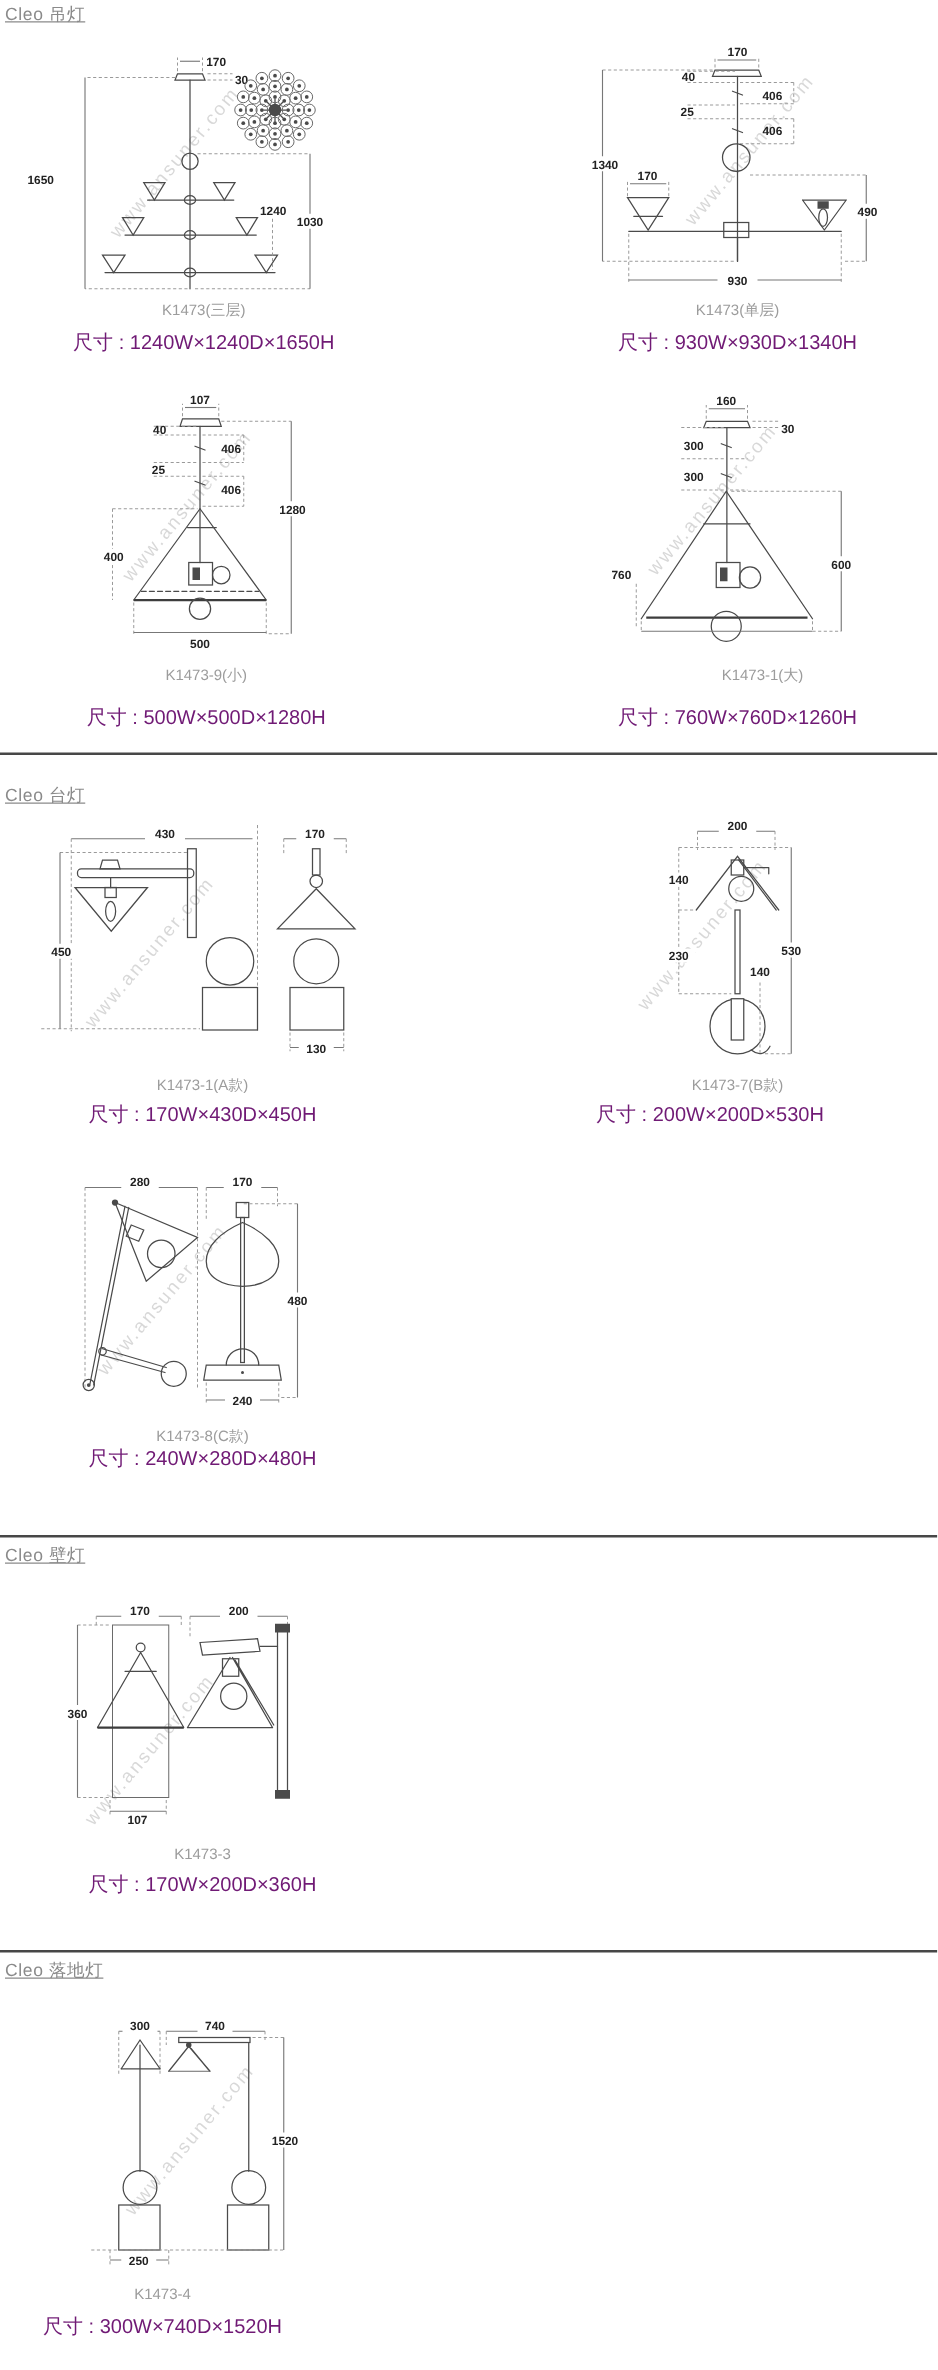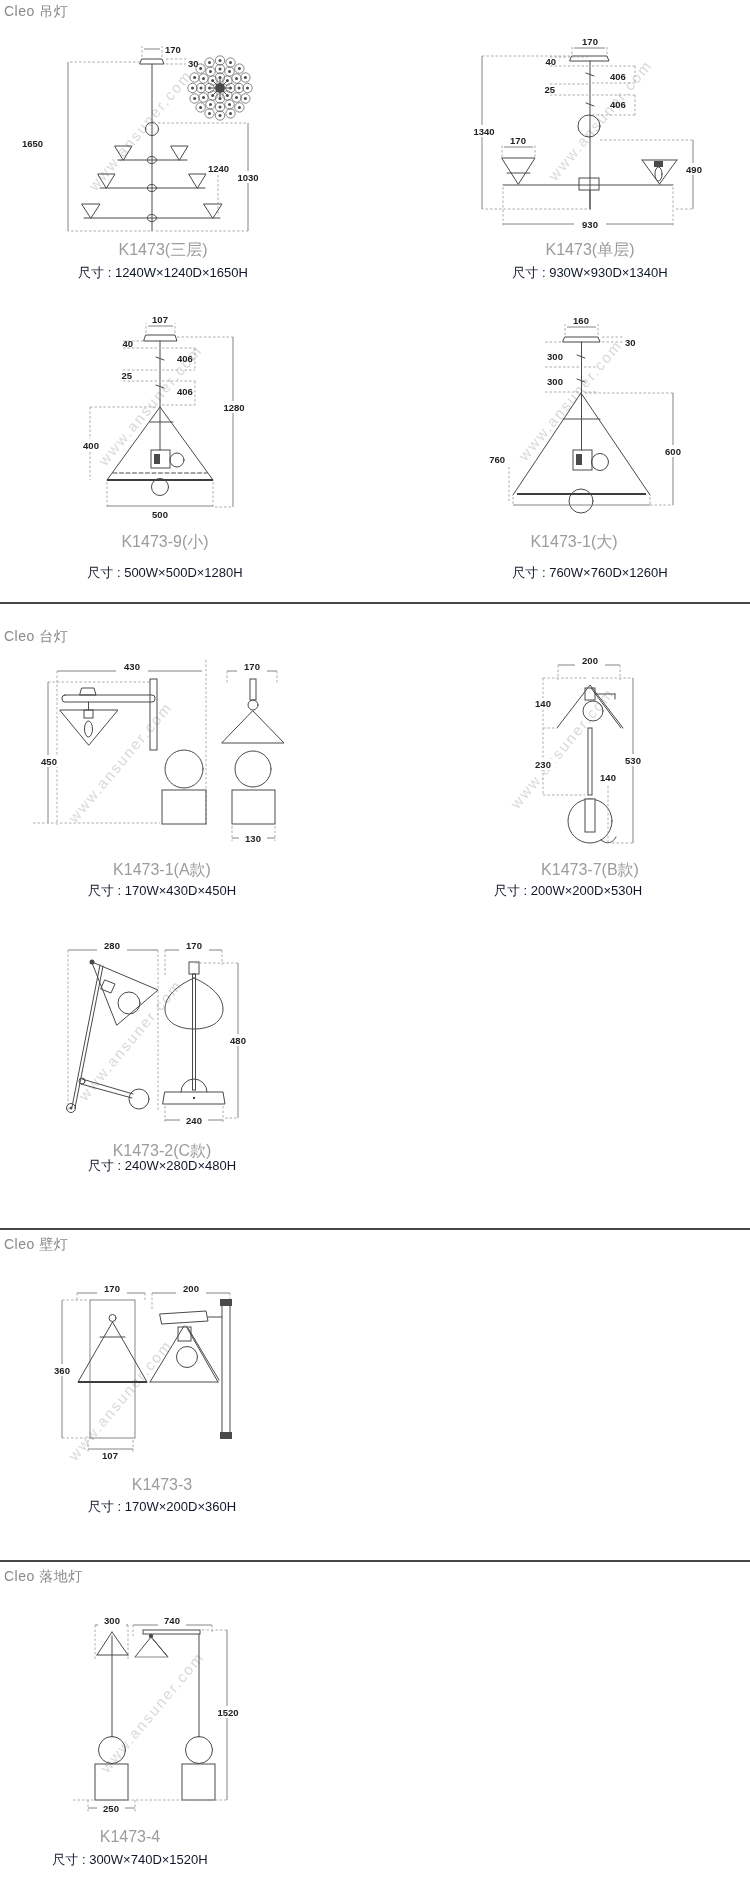--- a/index.html
+++ b/index.html
@@ -1,21 +1,21 @@
 <!DOCTYPE html>
 <html><head>
 <meta charset="utf-8">
 <style>
   html,body{margin:0;padding:0;background:#fff;}
   .page{position:relative;width:750px;height:1896px;background:#fff;font-family:"Liberation Sans",sans-serif;overflow:hidden;}
-  .sec-header{position:absolute;left:4px;font-size:14px;color:#8a8a8a;letter-spacing:.5px;}
+  .sec-header{position:absolute;left:4px;font-size:14px;color:#8a8a8a;letter-spacing:.5px;text-decoration:underline;}
   .divider{position:absolute;left:0;width:750px;height:0;border-top:2px solid #474747;}
   .cap{position:absolute;width:220px;text-align:center;white-space:nowrap;}
-  .cap-model{font-size:16px;color:#9c9c9c;}
-  .cap-size{font-size:13px;color:#0f172a;}
+  .cap-model{font-size:12px;color:#9c9c9c;}
+  .cap-size{font-size:16px;color:#701a75;}
   .wm{position:absolute;transform:translate(-50%,-50%) rotate(-50deg);color:rgba(125,125,125,.30);font-size:15px;letter-spacing:2px;white-space:nowrap;pointer-events:none;}
   svg{position:absolute;overflow:visible;}
   .ln{stroke:#4a4a4a;stroke-width:1;fill:none;stroke-linecap:round;}
   .lt{stroke:#6a6a6a;stroke-width:.8;fill:none;}
   .th{stroke:#3d3d3d;stroke-width:1.8;fill:none;}
   .fl{fill:#4a4a4a;stroke:none;}
   .dm{stroke:#9a9a9a;stroke-width:.8;fill:none;stroke-dasharray:2.5 2;}
   .ds{stroke:#777;stroke-width:.9;fill:none;}
   .wb{fill:#fff;stroke:none;}
   text.dl{font-family:"Liberation Sans",sans-serif;font-size:9.5px;font-weight:bold;fill:#222;}
@@ -449,26 +449,26 @@
     <rect class="wb" x="42" y="192" width="28" height="12"></rect>
     <text class="dl" x="56" y="202" text-anchor="middle">250</text>
   </svg>
 
   <div class="cap cap-model" style="left:53px;top:240px">K1473(三层)</div>
   <div class="cap cap-size" style="left:53px;top:264px">尺寸 : 1240W×1240D×1650H</div>
   <div class="cap cap-model" style="left:480px;top:240px">K1473(单层)</div>
   <div class="cap cap-size" style="left:480px;top:264px">尺寸 : 930W×930D×1340H</div>
   <div class="cap cap-model" style="left:55px;top:532px">K1473-9(小)</div>
   <div class="cap cap-size" style="left:55px;top:564px">尺寸 : 500W×500D×1280H</div>
-  <div class="cap cap-model" style="left:464px;top:532px">K1473-1(大)</div>
+  <div class="cap cap-model" style="left:500px;top:532px">K1473-1(大)</div>
   <div class="cap cap-size" style="left:480px;top:564px">尺寸 : 760W×760D×1260H</div>
   <div class="cap cap-model" style="left:52px;top:860px">K1473-1(A款)</div>
   <div class="cap cap-size" style="left:52px;top:882px">尺寸 : 170W×430D×450H</div>
   <div class="cap cap-model" style="left:480px;top:860px">K1473-7(B款)</div>
   <div class="cap cap-size" style="left:458px;top:882px">尺寸 : 200W×200D×530H</div>
-  <div class="cap cap-model" style="left:52px;top:1141px">K1473-2(C款)</div>
+  <div class="cap cap-model" style="left:52px;top:1141px">K1473-8(C款)</div>
   <div class="cap cap-size" style="left:52px;top:1157px">尺寸 : 240W×280D×480H</div>
   <div class="cap cap-model" style="left:52px;top:1476px">K1473-3</div>
   <div class="cap cap-size" style="left:52px;top:1498px">尺寸 : 170W×200D×360H</div>
   <div class="cap cap-model" style="left:20px;top:1828px">K1473-4</div>
   <div class="cap cap-size" style="left:20px;top:1851px">尺寸 : 300W×740D×1520H</div>
 
 </div>
 
 </body></html>

